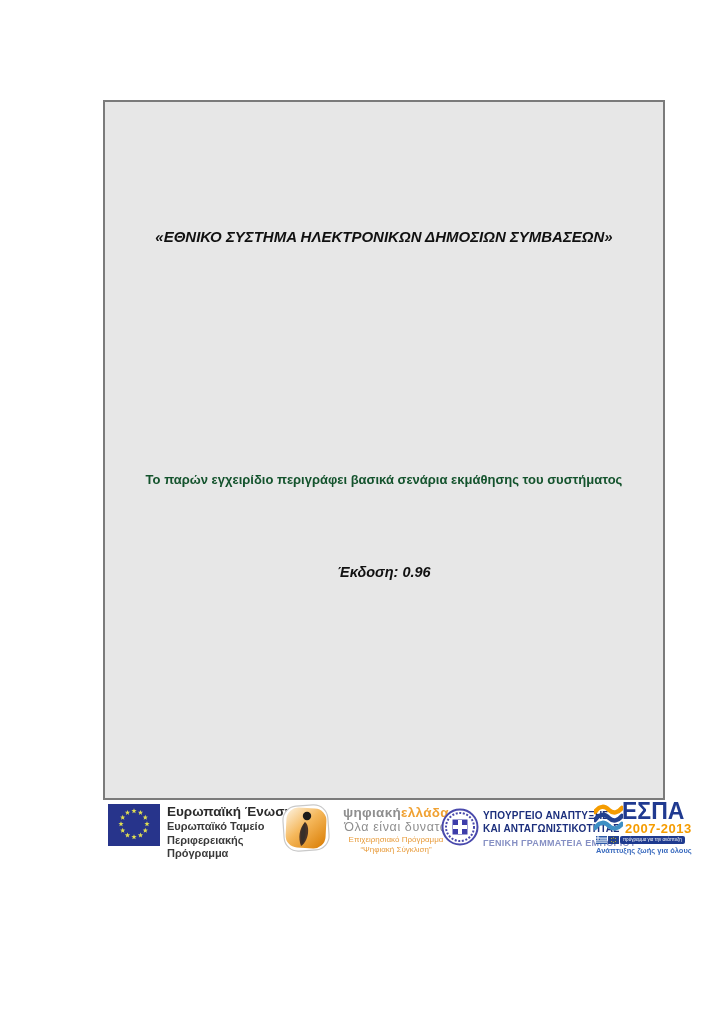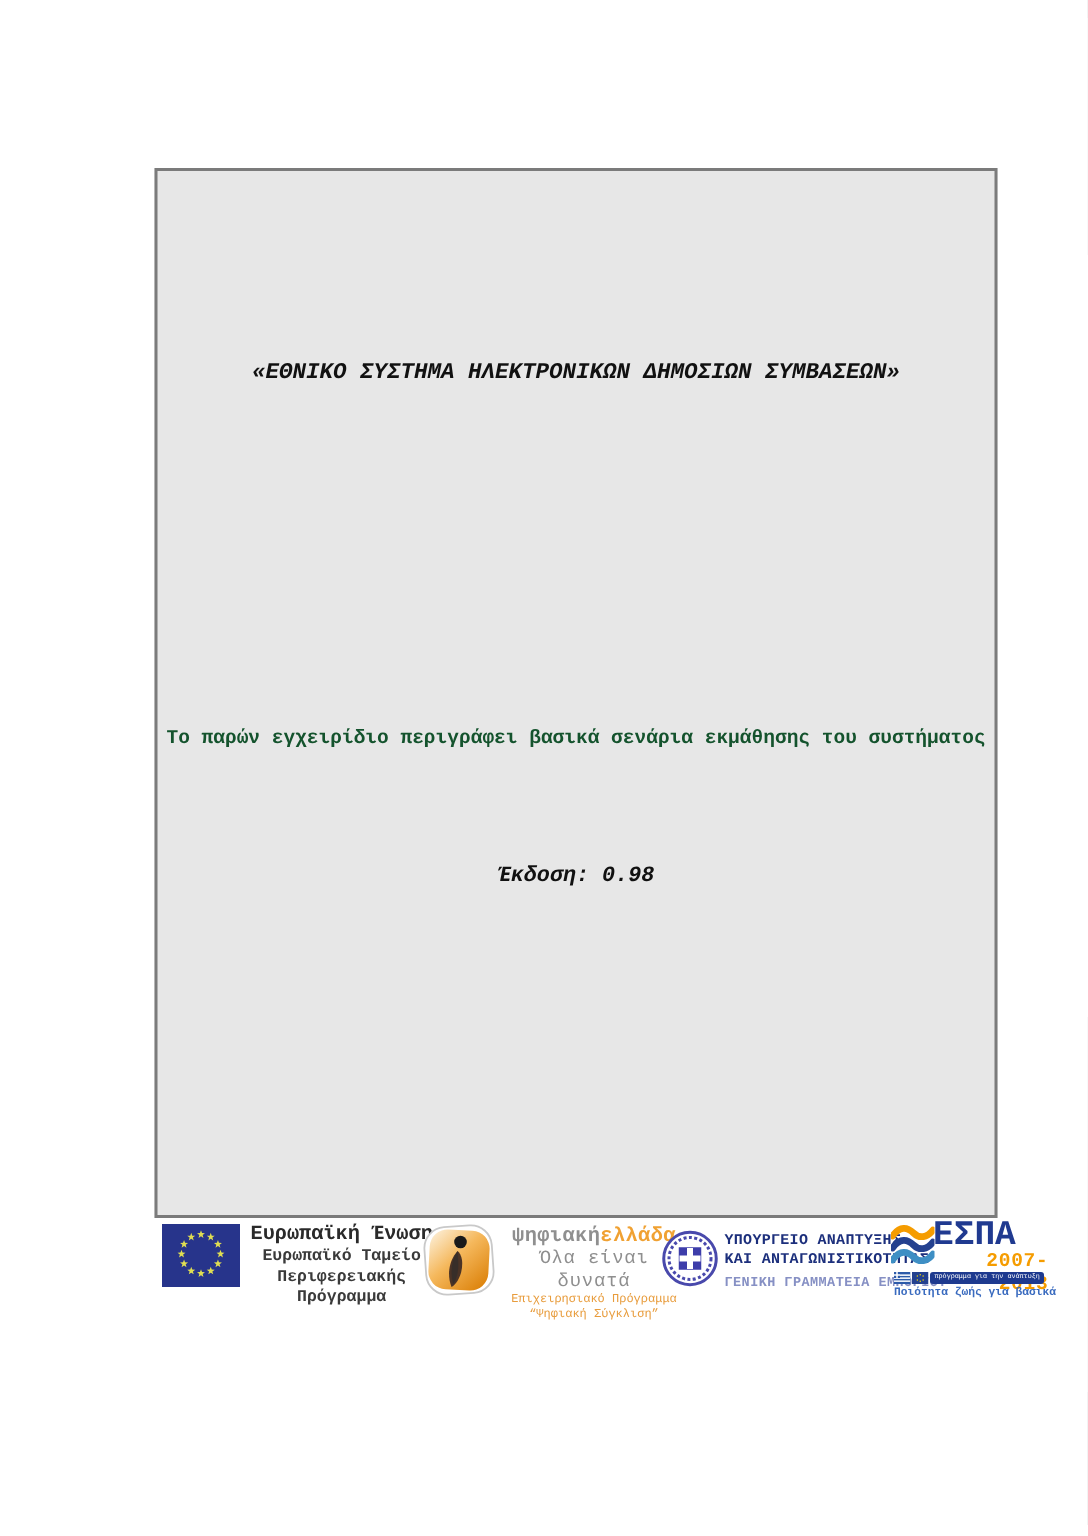--- a/index.html
+++ b/index.html
@@ -1,38 +1,38 @@
 <!DOCTYPE html>
 <html><head>
 <meta charset="utf-8">
 <style>
   html,body{margin:0;padding:0;}
   body{width:725px;height:1024px;background:#ffffff;overflow:hidden;}
-  .page{position:absolute;left:0;top:12px;width:725px;height:916px;background:#ffffff;
-        font-family:Liberation Mono, monospace;color:#000;}
+  .page{position:absolute;left:0;top:0;width:725px;height:916px;background:#ffffff;
+        font-family:Liberation Sans, sans-serif;color:#000;}
   .cover-box{position:absolute;left:103px;top:100px;width:558px;height:696px;
              background:#e7e7e7;border:2px solid #7b7b7b;}
   .cover-title{position:absolute;left:0;right:0;text-align:center;
                font-weight:bold;font-style:italic;font-size:15px;color:#111;}
   .title-l1{top:126px;}
   .title-l2{top:145px;}
   .cover-heading{position:absolute;top:322px;left:0;right:0;text-align:center;
                  font-size:19px;font-weight:bold;font-style:italic;color:#111;}
   .cover-desc{position:absolute;top:369px;left:0;right:0;text-align:center;
               font-size:13px;font-weight:bold;line-height:17px;color:#14532d;}
   .cover-version{position:absolute;top:462px;left:0;right:0;text-align:center;
                  font-size:14.5px;font-weight:bold;font-style:italic;color:#111;}
 
   .footer{position:absolute;left:0;top:800px;width:725px;height:70px;}
   .logo-item{position:absolute;}
 
   .eu-flag{left:108px;top:4px;}
   .eu-text{left:167px;top:3px;}
   .eu-name{font-size:13.5px;font-weight:bold;color:#2a2a2a;line-height:17px;}
-  .eu-sub{font-size:11px;font-weight:bold;color:#3a3a3a;line-height:13.5px;text-align:center;}
+  .eu-sub{font-size:11px;font-weight:bold;color:#3a3a3a;line-height:13.5px;}
 
   .dg-icon{left:281px;top:3px;}
   .dg-text{left:334px;top:5px;width:124px;text-align:center;}
   .dg-brand{font-size:13.5px;font-weight:bold;line-height:15px;letter-spacing:0.3px;}
   .dg-gray{color:#8f8f8f;}
   .dg-orange{color:#f0a132;}
   .dg-tagline{font-size:12.5px;color:#8f8f8f;line-height:15px;letter-spacing:0.6px;}
   .dg-prog{font-size:8px;color:#e89c3c;line-height:9.5px;}
 
   .min-emblem{left:441px;top:8px;}
@@ -53,21 +53,21 @@
 </head>
 <body>
 
 <div class="page">
 
   <div class="cover-box">
     <div class="cover-title title-l1">«ΕΘΝΙΚΟ ΣΥΣΤΗΜΑ ΗΛΕΚΤΡΟΝΙΚΩΝ ΔΗΜΟΣΙΩΝ ΣΥΜΒΑΣΕΩΝ»</div>
     <div class="cover-desc">
       <div>Το παρών εγχειρίδιο περιγράφει βασικά σενάρια εκμάθησης του συστήματος</div>
     </div>
-    <div class="cover-version">Έκδοση: 0.98</div>
+    <div class="cover-version">Έκδοση: 0.96</div>
   </div>
 
   <div class="footer">
 
     <div class="logo-item eu-flag">
       <svg width="52" height="42" viewBox="0 0 52 42">
         <rect width="52" height="42" fill="#27348b"></rect>
         <defs>
           <path id="st" d="M0,-2.8 L0.68,-0.93 L2.66,-0.87 L1.09,0.36 L1.65,2.27 L0,1.15 L-1.65,2.27 L-1.09,0.36 L-2.66,-0.87 L-0.68,-0.93 Z" fill="#e0de52"></path>
         </defs>
@@ -156,17 +156,17 @@
             <circle cx="5.5" cy="1.8" r="0.5"></circle>
               <circle cx="7.4" cy="2.6" r="0.5"></circle>
             <circle cx="7.4" cy="5.4" r="0.5"></circle>
               <circle cx="5.5" cy="6.2" r="0.5"></circle>
             <circle cx="3.6" cy="5.4" r="0.5"></circle>
               <circle cx="3.6" cy="2.6" r="0.5"></circle>
           </g>
         </svg>
         <div class="espa-pill">πρόγραμμα για την ανάπτυξη</div>
       </div>
-      <div class="espa-slogan">Ποιότητα ζωής για βασικά</div>
+      <div class="espa-slogan">Ανάπτυξης ζωής για όλους</div>
     </div>
 
   </div>
 </div>
 
 </body></html>

